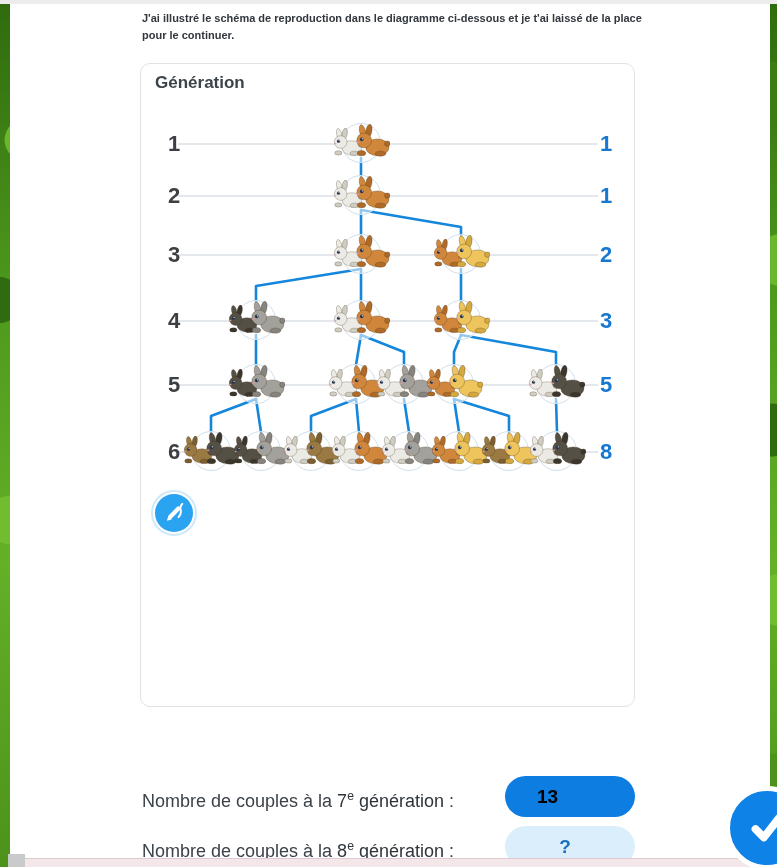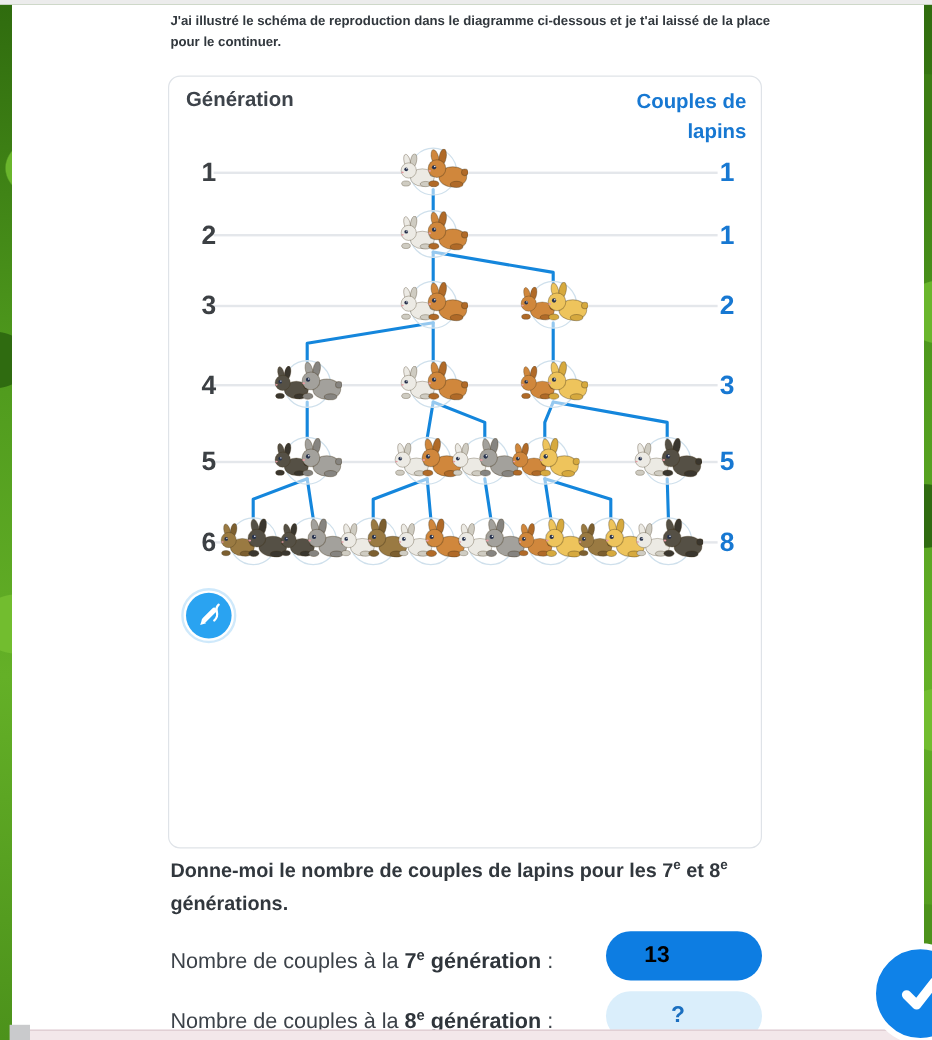--- a/index.html
+++ b/index.html
@@ -47,21 +47,21 @@
   .pencil-btn { position:absolute; left:10px; top:426px; width:46px; height:46px; border-radius:50%; border:2px solid #cfe9fb; background:#fff; cursor:pointer; padding:0; }
   .pencil-inner { position:absolute; left:2px; top:2px; width:38px; height:38px; border-radius:50%; background:var(--pencil-blue,#2aa3f1); display:flex; align-items:center; justify-content:center; }
 
   .question { position:absolute; left:132px; top:708px; width:505px; font-size:16.5px; font-weight:700; color:#31373d; line-height:1.65; }
   sup { font-size:0.68em; }
 
   .answer-row { position:absolute; left:132px; height:40px; display:block; }
   .answer-row.r1 { top:772px; }
   .answer-row.r2 { top:822px; }
   .answer-label { position:absolute; left:0; top:0; height:40px; line-height:40px; font-size:18px; color:#3c4249; white-space:nowrap; }
-  .answer-label b { font-weight:700; color:#2f353b; }
+  .answer-label b { font-weight:400; color:#2f353b; }
 
   .pill { position:absolute; left:363px; top:0; width:130px; height:41px; border-radius:21px; border:none; cursor:pointer; display:flex; align-items:center; justify-content:center; font-family:"Liberation Sans",sans-serif; font-size:19px; font-weight:700; }
   .pill-filled { background:var(--pill-filled,#0d7de2); color:#000000; padding-right:45px; }
   .pill-empty { background:var(--pill-empty,#daeefb); color:#1b6fc0; padding-right:10px; }
 
   .gray-block { position:absolute; left:8px; top:854px; width:17px; height:13px; background:#c9cacc; z-index:20; }
   .bottom-strip { position:absolute; left:25px; top:858px; width:752px; height:9px; background:#f3e7ea; border-top:1px solid #ddc9cf; z-index:20; }
 
   .check-btn { position:absolute; left:725px; top:786px; width:84px; height:84px; border-radius:50%; background:var(--check-blue,#0f82e8); border:5px solid #ffffff; z-index:30; cursor:pointer; display:flex; align-items:center; justify-content:center; padding:0; }
 </style>
@@ -71,21 +71,20 @@
 <div class="stage">
   <div class="bg"></div>
   <div class="top-strip"></div>
 
   <div class="card">
 
     <p class="intro"><span>J'ai illustré le schéma de reproduction dans le diagramme ci-dessous et je t'ai laissé de la place pour le continuer.</span></p>
 
     <div class="diagram-box">
       <div class="hdr-left">Génération</div>
-      <div class="hdr-right">Couples de lapins</div>
       <svg class="connectors">
           <polyline points="220,94 220,112"></polyline>
           <polyline points="220,146 220,171"></polyline>
           <polyline points="220,146 320,163 320,171"></polyline>
           <polyline points="220,205 115,222 115,237"></polyline>
           <polyline points="220,205 220,237"></polyline>
           <polyline points="320,205 320,237"></polyline>
           <polyline points="115,271 115,301"></polyline>
           <polyline points="220,271 215,301"></polyline>
           <polyline points="220,271 263,288 263,301"></polyline>
@@ -744,21 +743,20 @@
         <span class="pencil-inner">
           <svg viewBox="0 0 24 24" width="26" height="26">
             <path d="M8.6,15.4 L16.1,7.9" stroke="#ffffff" stroke-width="4" stroke-linecap="round"></path>
             <path d="M5.4,19.2 L9.9,17.9 L6.8,14.8 Z" fill="#ffffff"></path>
             <path d="M19.6,3.6 C14.8,7.8 21.8,10.2 16.2,15.8" stroke="#ffffff" stroke-width="1.8" fill="none" stroke-linecap="round"></path>
           </svg>
         </span>
       </button>
     </div>
 
-    <p class="question"><span>Donne-moi le nombre de couples de lapins pour les 7</span><sup>e</sup><span> et 8</span><sup>e</sup><span> générations.</span></p>
 
     <div class="answer-row r1">
       <p class="answer-label"><span>Nombre de couples à la </span><b><span>7</span><sup>e</sup><span> génération</span></b><span> :</span></p>
       <button class="pill pill-filled">13</button>
     </div>
 
     <div class="answer-row r2">
       <p class="answer-label"><span>Nombre de couples à la </span><b><span>8</span><sup>e</sup><span> génération</span></b><span> :</span></p>
       <button class="pill pill-empty">?</button>
     </div>

